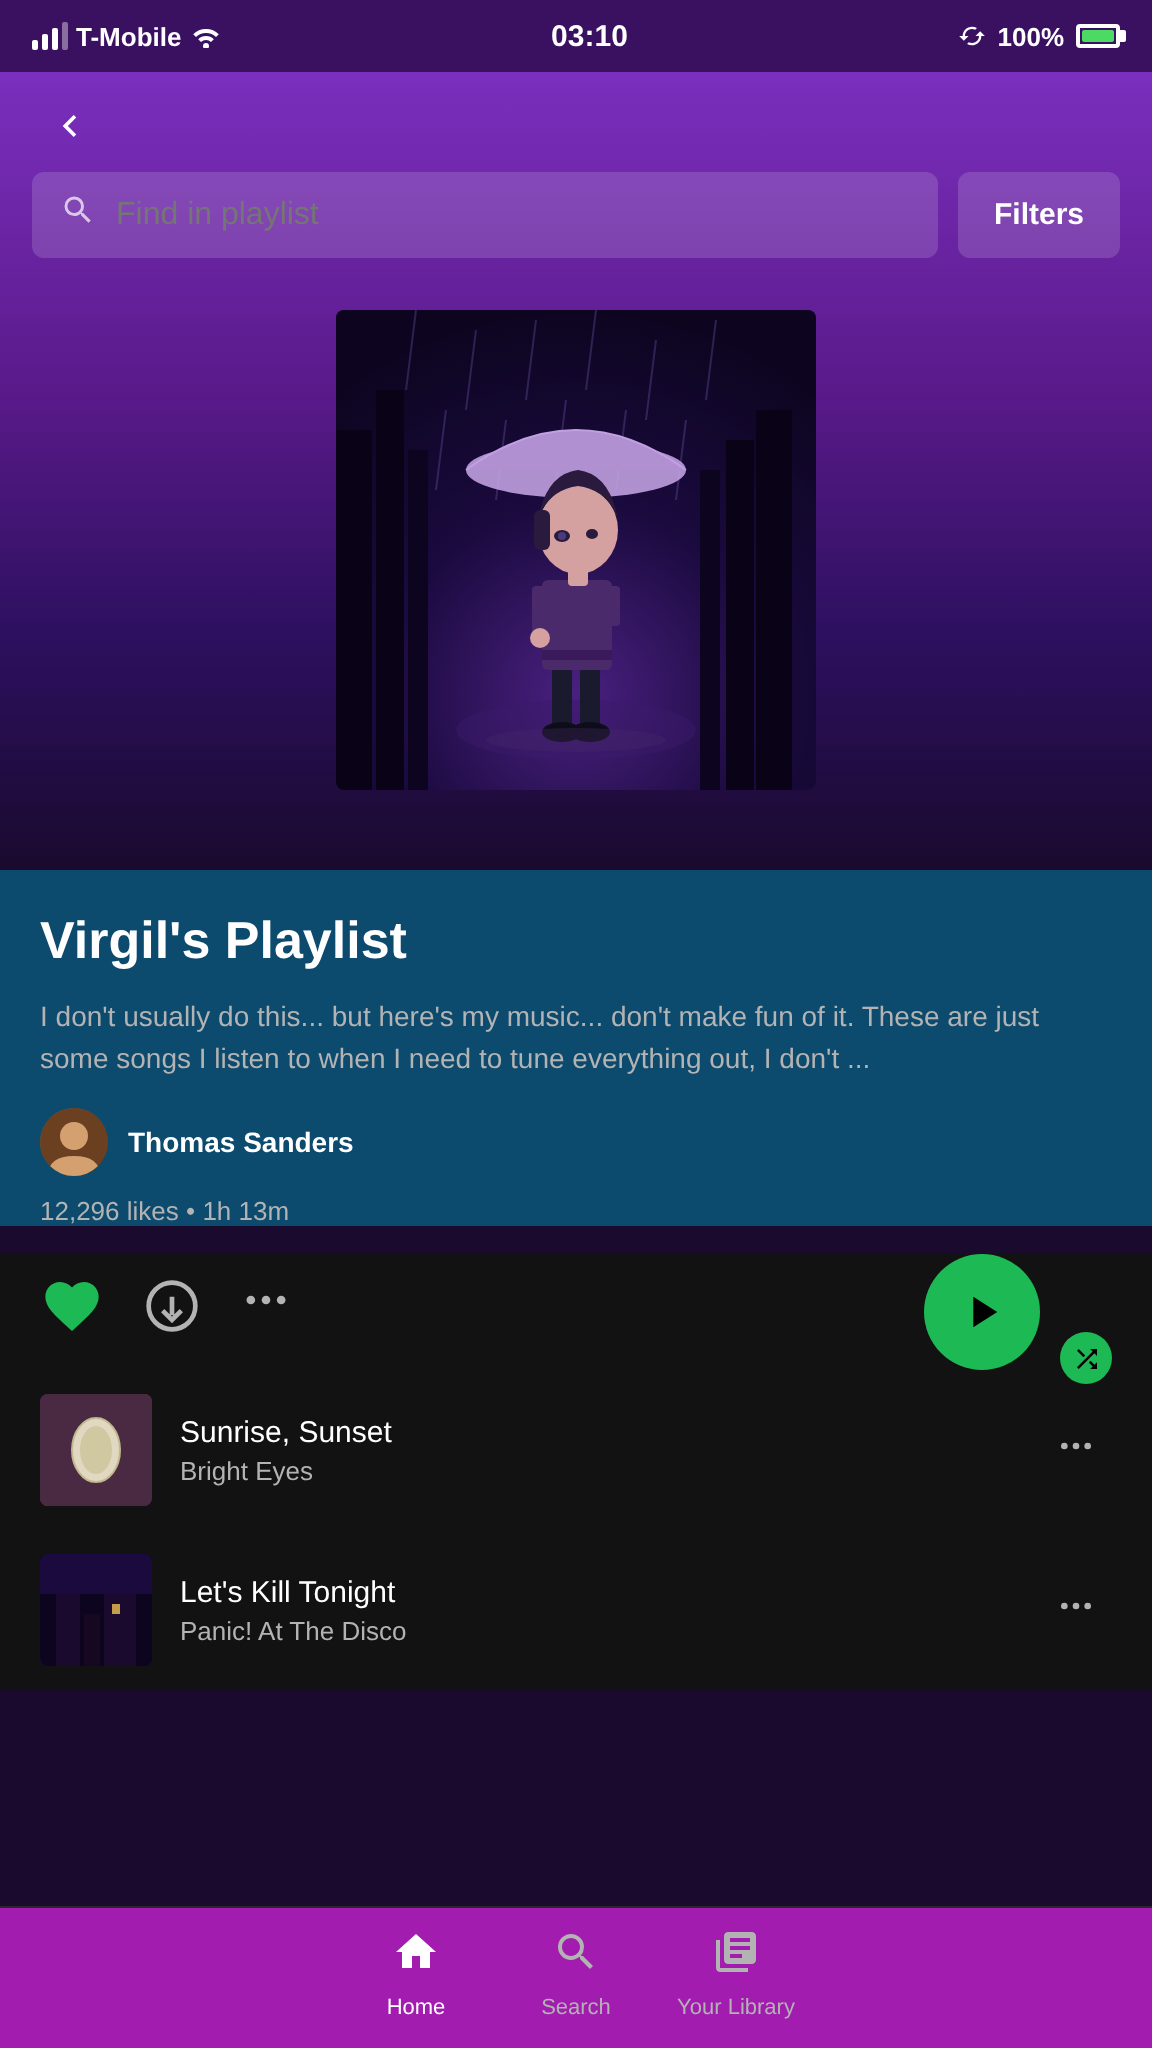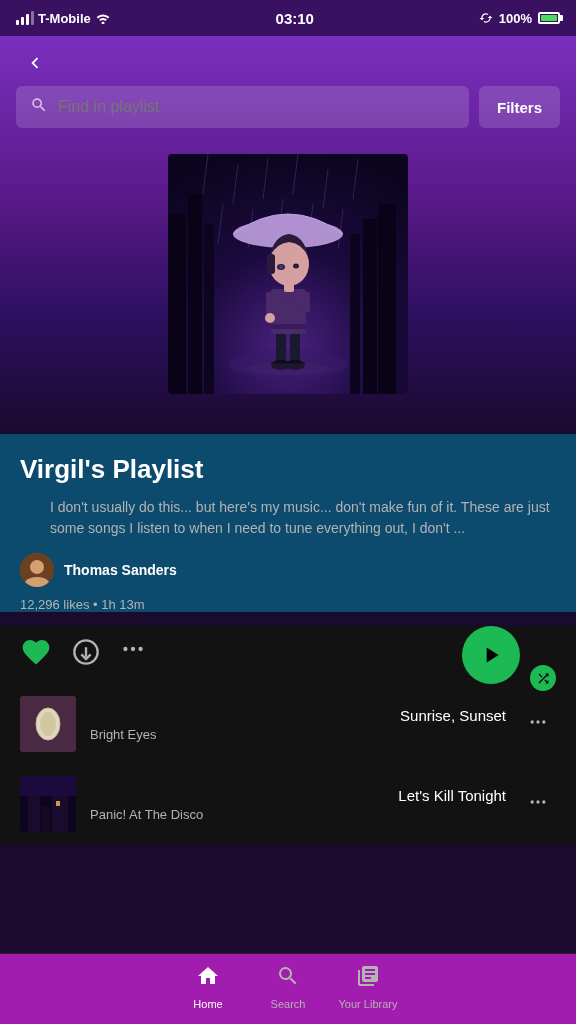--- a/index.html
+++ b/index.html
@@ -166,21 +166,20 @@
     .playlist-title {
       font-size: 26px;
       font-weight: 800;
       margin-bottom: 12px;
     }
     .playlist-desc {
       font-size: 14px;
       color: #b3b3b3;
       line-height: 1.5;
       margin-bottom: 14px;
-      margin-left: 30px;
     }
     .author-row {
       display: flex;
       align-items: center;
       gap: 10px;
       margin-bottom: 10px;
     }
     .author-avatar {
       width: 34px;
       height: 34px;
@@ -295,21 +294,20 @@
       background: linear-gradient(135deg, #1a0a2e 0%, #2a1a4a 50%, #0d0520 100%);
     }
     .track-info {
       flex: 1;
     }
     .track-name {
       font-size: 15px;
       font-weight: 500;
       color: #fff;
       margin-bottom: 3px;
-      text-align: right;
     }
     .track-artist {
       font-size: 13px;
       color: #b3b3b3;
     }
     .track-more {
       background: none;
       border: none;
       color: #b3b3b3;
       font-size: 18px;

